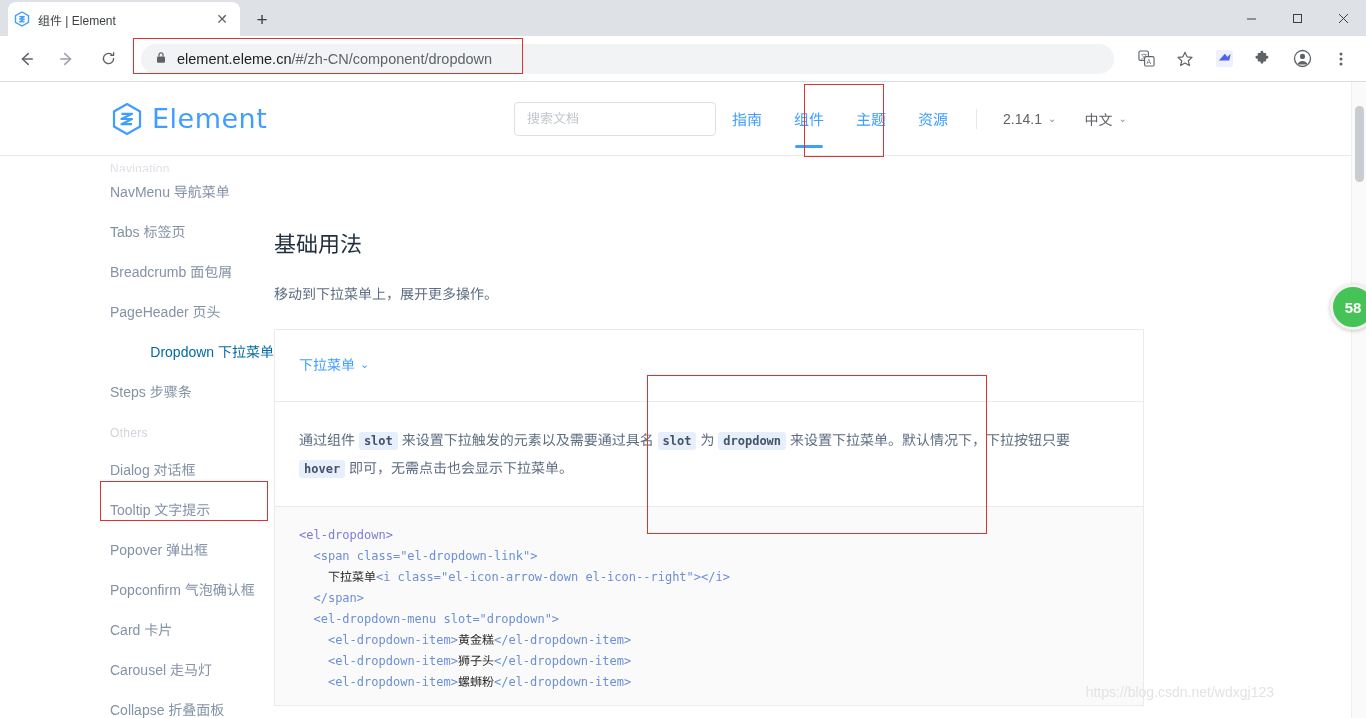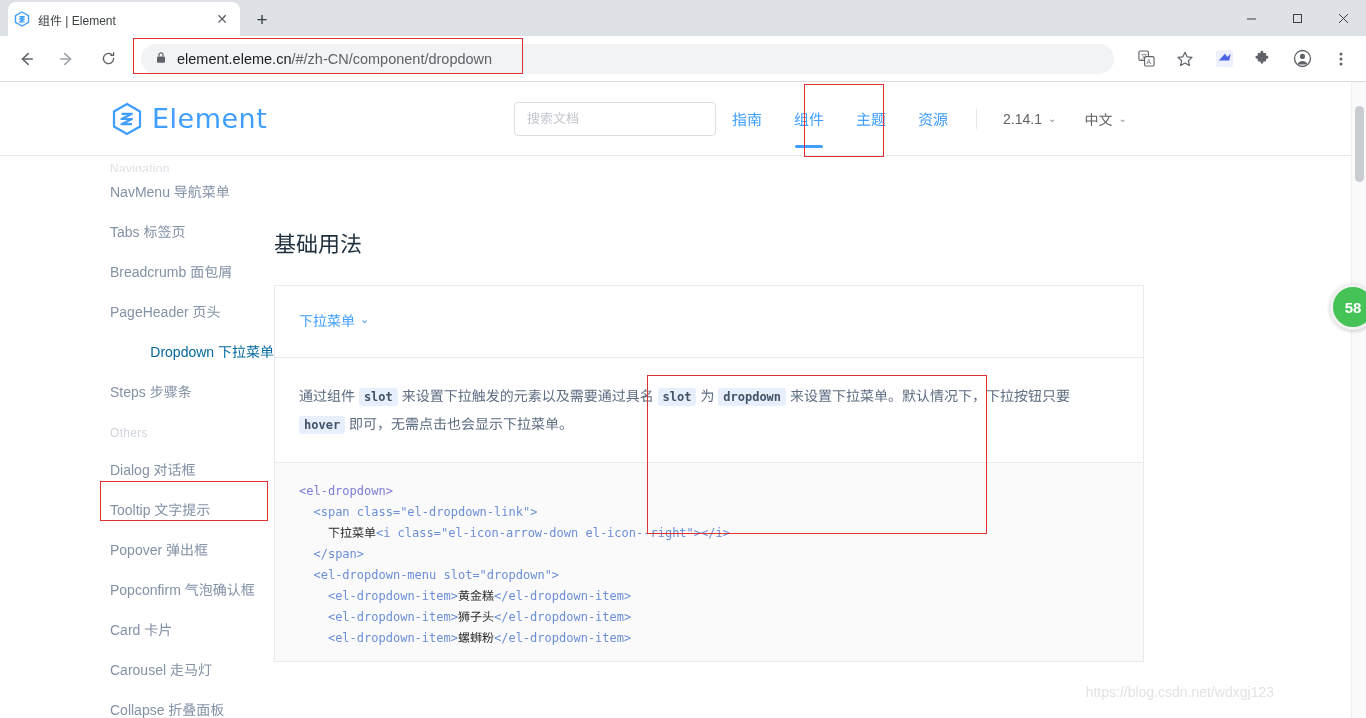--- a/index.html
+++ b/index.html
@@ -379,20 +379,21 @@
         <div class="side-item">Popover 弹出框</div>
         <div class="side-item">Popconfirm 气泡确认框</div>
         <div class="side-item">Card 卡片</div>
         <div class="side-item">Carousel 走马灯</div>
         <div class="side-item">Collapse 折叠面板</div>
       </div>
 
       <div class="main">
         <div class="main-inner">
           <h2 class="sec-title">基础用法</h2>
+          <div class="sec-desc">移动到下拉菜单上，展开更多操作。</div>
 
           <div class="demo-card">
             <span class="dropdown-link">
               <span>下拉菜单</span>
               <span class="caret2">⌄</span>
             </span>
           </div>
 
           <div class="desc-block">
             <span>通过组件</span>

